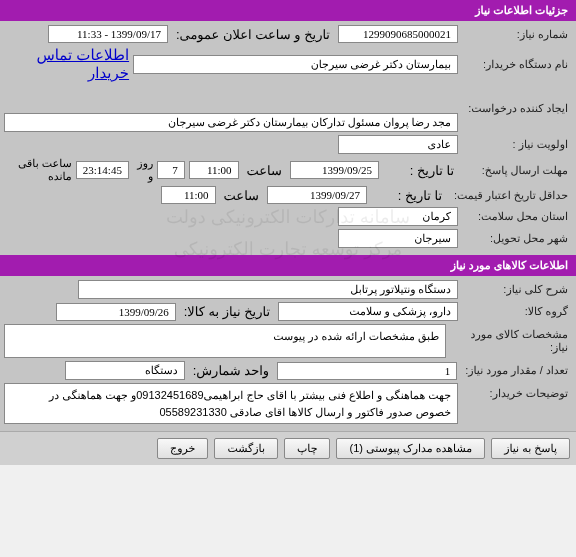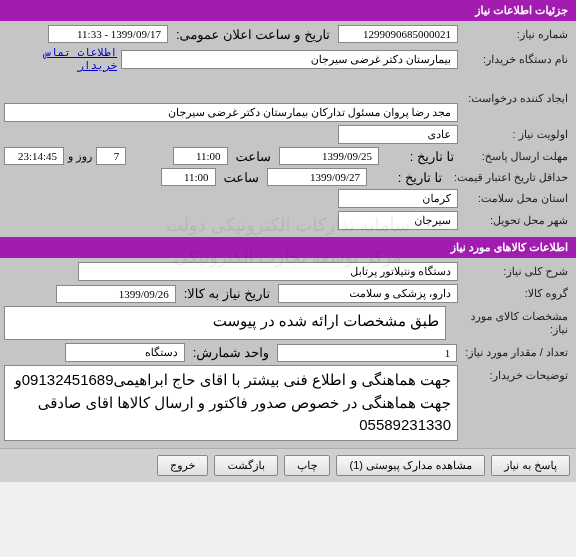--- a/index.html
+++ b/index.html
@@ -77,34 +77,33 @@
       width: 460px;
       margin-top: 28px;
     }
     .input-box.time {
       width: 55px;
     }
     .textarea-box {
       background: #fff;
       border: 1px solid #888;
       padding: 3px 6px;
-      font-size: 15px;
+      font-size: 11px;
       width: 460px;
       min-height: 34px;
       line-height: 1.5;
       font-family: Tahoma, Arial, sans-serif;
     }
     .link {
       color: #0000cc;
       text-decoration: underline;
       cursor: pointer;
-      font-size: 11px;
+      font-size: 15px;
       margin-right: auto;
       padding-left: 8px;
-      font-family: Liberation Mono, monospace;
     }
     .button-bar {
       background: #d0d0d0;
       padding: 6px;
       display: flex;
       gap: 6px;
       border-top: 1px solid #aaa;
     }
     .btn {
       background: linear-gradient(#f8f8f8, #e0e0e0);
@@ -164,20 +163,21 @@
   <div class="row">
     <span class="label">مهلت ارسال پاسخ:</span>
     <span class="sub-label label-narrow">تا تاریخ :</span>
     <span class="input-box" style="width:100px">1399/09/25</span>
     <span class="sub-label">ساعت</span>
     <span class="input-box time">11:00</span>
     <div class="remaining">
       <span class="input-box" style="width:30px;text-align:center">7</span>
       <span>روز و</span>
       <span class="input-box" style="width:60px;text-align:center">23:14:45</span>
+      <span>ساعت باقی مانده</span>
     </div>
   </div>
 
   <div class="row">
     <span class="label">حداقل تاریخ اعتبار قیمت:</span>
     <span class="sub-label label-narrow">تا تاریخ :</span>
     <span class="input-box" style="width:100px">1399/09/27</span>
     <span class="sub-label">ساعت</span>
     <span class="input-box time">11:00</span>
   </div>

